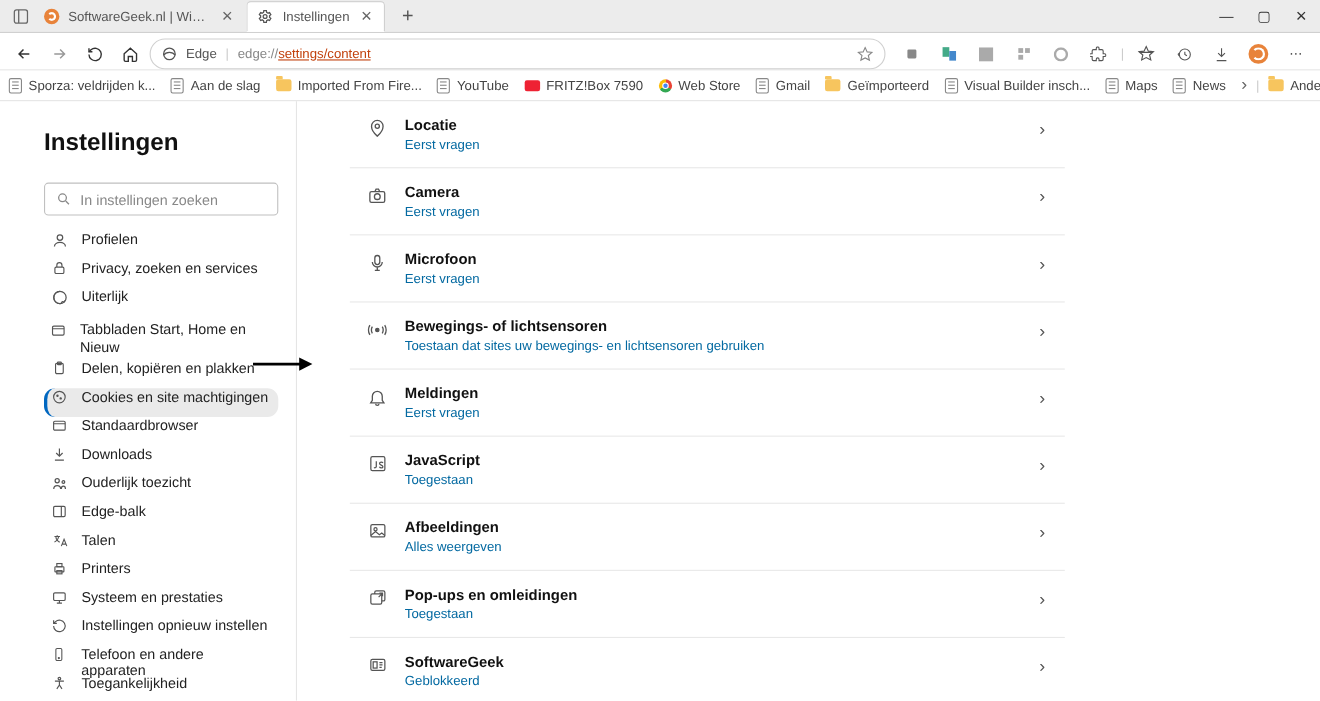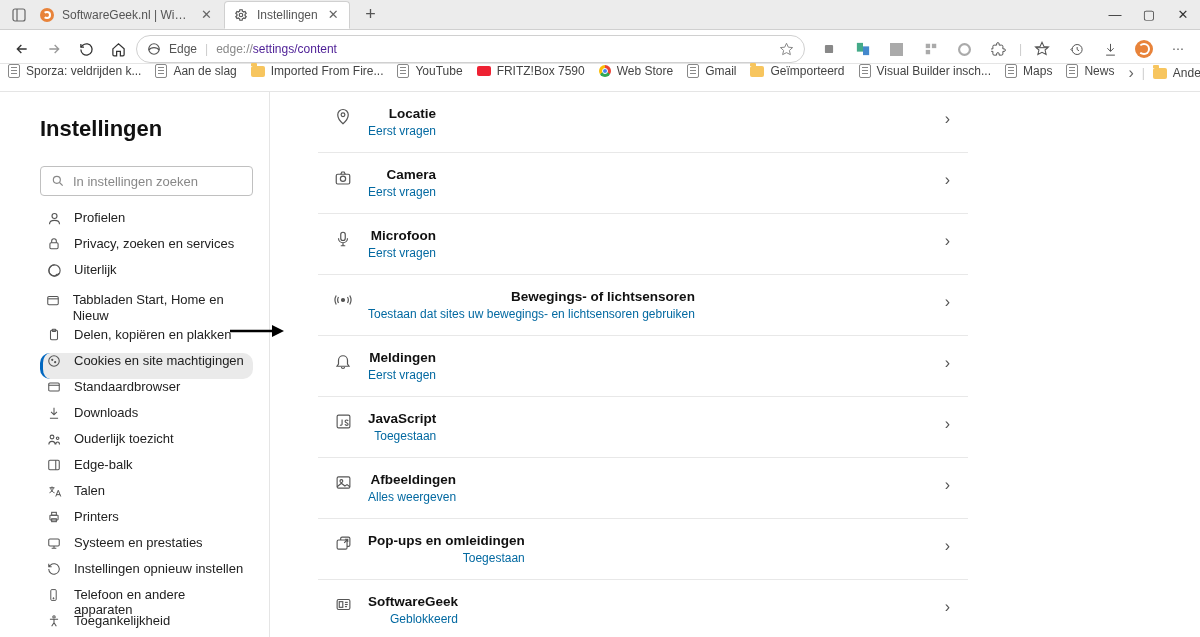--- a/index.html
+++ b/index.html
@@ -17,49 +17,49 @@
   .new-tab { width:26px; text-align:center; font-size:18px; color:#555; margin-left:6px; }
   .spacer { flex: 1; }
   .win-btns { display:flex; }
   .win-btn { width: 34px; height: 30px; display:flex; align-items:center; justify-content:center; color:#333; font-size:13px; }
 
   
   .toolbar { height: 34px; display:flex; align-items:flex-end; padding: 0 8px; border-bottom: 1px solid #e5e5e5; gap: 4px; }
   .tbtn { width:28px; height:28px; display:flex; align-items:center; justify-content:center; color:#555; border-radius:4px; }
   .addrbar { flex:1; height: 28px; border:1px solid #d0d0d0; border-radius: 14px; display:flex; align-items:center; padding: 0 10px; font-size:12px; color:#555; gap:8px; }
   .addrbar .url { color:#888; }
-  .addrbar .url .dark { color:#4c1d95; }
+  .addrbar .url .dark { color:#c2410c;text-decoration:underline; }
   .right-icons { display:flex; align-items:center; gap:6px; padding-left:6px; }
 
   .fav-orange { width:14px; height:14px; background:#e8833a; border-radius:50%; position:relative; }
   .fav-orange::after{ content:""; position:absolute; inset:3px; border:2px solid #fff; border-left-color:transparent; border-radius:50%;}
 
   
-  .bookmarks { height: 28px; border-bottom: 1px solid #e5e5e5; display:flex; align-items:flex-start; padding: 0 8px; gap: 14px; font-size:12px; color:#444; }
+  .bookmarks { height: 28px; border-bottom: 1px solid #e5e5e5; display:flex; align-items:center; padding: 0 8px; gap: 14px; font-size:12px; color:#444; }
   .bm { display:flex; align-items:center; gap:6px; white-space:nowrap; }
   .folder-ico { width:14px; height:11px; background:#f7c55e; border-radius:2px; position:relative; }
   .folder-ico::before{content:"";position:absolute;top:-3px;left:0;width:6px;height:3px;background:#f7c55e;border-radius:1px 1px 0 0;}
   .page-ico { width:12px; height:14px; border:1px solid #888; border-radius:2px; position:relative; }
   .page-ico::after{content:"";position:absolute;top:2px;left:2px;right:2px;height:1px;background:#888;box-shadow:0 3px 0 #888, 0 6px 0 #888;}
   .fritz-ico { width:14px; height:10px; background:#e23; border-radius:2px; position:relative;}
   .chrome-ico { width:12px; height:12px; border-radius:50%; background: conic-gradient(#ea4335 0 120deg,#34a853 120deg 240deg,#fbbc05 240deg 360deg); position:relative;}
   .chrome-ico::after{content:"";position:absolute;inset:3px;background:#4285f4;border-radius:50%;border:1px solid #fff;}
   .bm-right { margin-left:auto; display:flex; align-items:center; gap:8px; }
 
   
   .content { display:flex; height: calc(637px - 30px - 34px - 28px); }
 
   .sidebar { width: 270px; padding: 24px 16px 16px 40px; border-right: 1px solid #e5e5e5; overflow:hidden; }
   .sidebar h1 { font-size: 22px; font-weight: 700; margin-bottom: 16px; color:#111; }
   .search-box { height: 30px; border:1px solid #c0c0c0; border-radius:4px; display:flex; align-items:center; padding: 0 10px; color:#888; gap:8px; margin-bottom: 14px; font-size:13px;margin-top:24px; }
   .nav-item { display:flex; gap:12px; height: 26px; font-size: 13px; color:#222; padding: 0 6px; border-radius:4px; }
   .nav-item.active { background:#eaeaea; border-left: 3px solid #0067c0; padding-left:3px; font-weight:500;border-radius:10px;}
   .nav-item .ico { width:16px; height:16px; display:flex; align-items:center; justify-content:center; color:#555; }
 
-  .main { flex:1; padding: 0 0 0 48px; position:relative; display:flex; flex-direction:column;text-align:right; }
+  .main { flex:1; padding: 0 0 0 48px; position:relative; display:flex; flex-direction:column; }
   .settings-list { width: 650px; border: 0 solid #e5e5e5; }
   .row { display:flex; align-items:flex-start; padding: 14px 18px 14px 14px; border-bottom: 1px solid #e8e8e8; }
   .row:last-child { border-bottom: none; }
   .row .ico { width:22px; height: 22px; display:flex; align-items:flex-start; justify-content:center; color:#555; margin-right: 14px; margin-top:2px; flex-shrink:0;}
   .row .txt .title { font-size: 13.5px; font-weight: 700; color:#111; margin-bottom:3px; }
   .row .txt .sub { font-size: 12px; color:#0369a1; }
   .row .chev { margin-left:auto; color:#555; font-size: 16px; margin-top:4px;}
 
   .arrow-anno { position:absolute; left:-40px; top: 232px; width: 56px; height: 14px; }
   .arrow-anno svg { width:56px; height:14px; }

